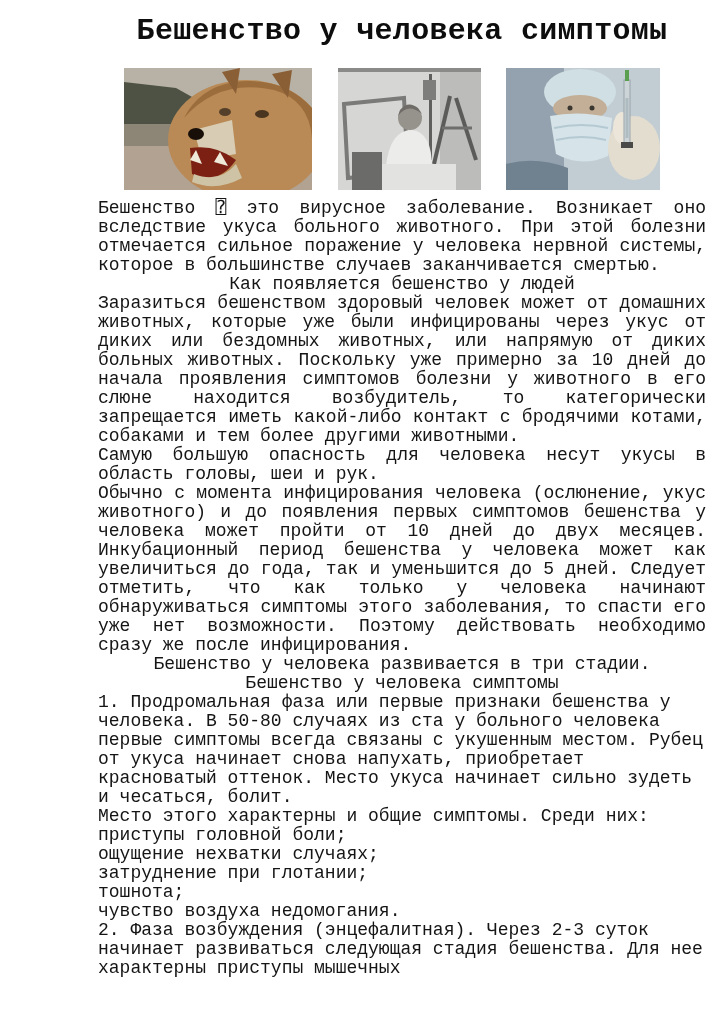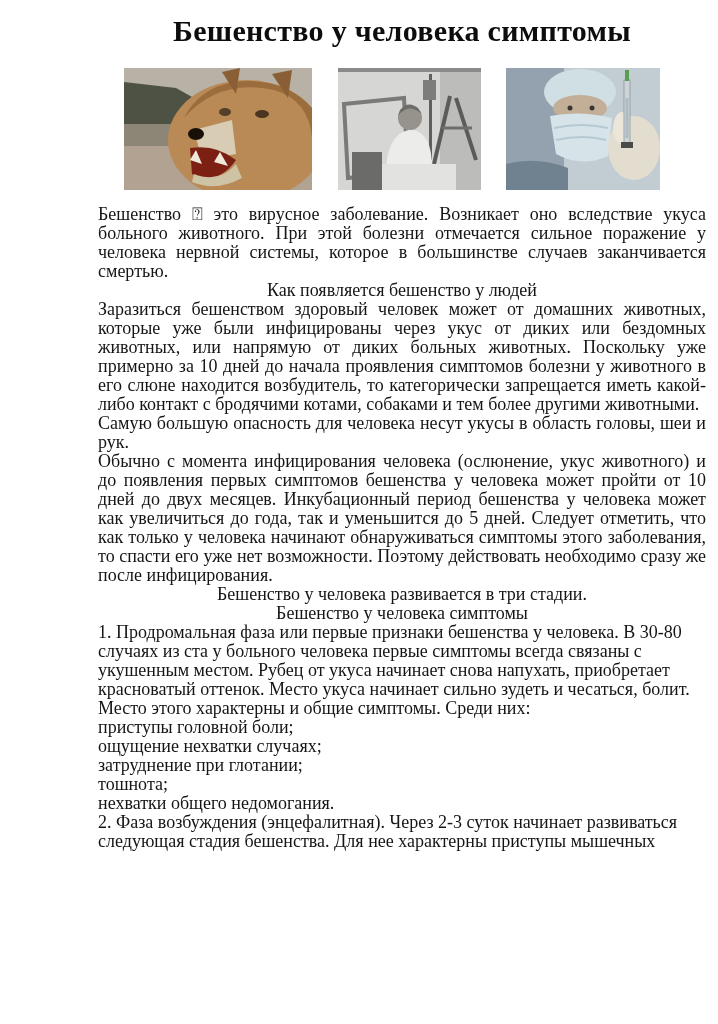--- a/index.html
+++ b/index.html
@@ -1,21 +1,21 @@
 <!DOCTYPE html>
 <html lang="ru"><head>
 <meta charset="utf-8">
 <style>
   html,body{margin:0;padding:0;background:#ffffff;}
   .page{
     position:relative;
     width:718px;height:1024px;
     background:#ffffff;
     overflow:hidden;
-    font-family:Liberation Serif, serif;
+    font-family:Liberation Mono, monospace;
     color:#151515;
   }
   .column{
     position:absolute;
     left:98px;top:0;
     width:608px;
   }
   h1.title{
     margin:14px 0 0 0;
     font-size:30px;
@@ -29,21 +29,21 @@
   .photos{
     display:flex;
     margin:20px 0 0 26px;
     height:122px;
   }
   .photo{display:block;flex:0 0 auto;}
   .photo-fox{width:188px;height:122px;margin-right:26px;}
   .photo-patient{width:143px;height:122px;margin-right:25px;}
   .photo-nurse{width:154px;height:122px;}
   .text{
-    margin-top:15px;
+    margin-top:9px;
     font-size:18px;
     line-height:19px;
   }
   .text p{margin:0;padding:0;}
   .just{text-align:justify;}
   .center{text-align:center;}
   .ragged{text-align:left;}
 </style>
 </head>
 <body>
@@ -112,24 +112,24 @@
     </div>
 
     <div class="text">
       <p class="just">Бешенство ⍰ это вирусное заболевание. Возникает оно вследствие укуса больного животного. При этой болезни отмечается сильное поражение у человека нервной системы, которое в большинстве случаев заканчивается смертью.</p>
       <p class="center">Как появляется бешенство у людей</p>
       <p class="just">Заразиться бешенством здоровый человек может от домашних животных, которые уже были инфицированы через укус от диких или бездомных животных, или напрямую от диких больных животных. Поскольку уже примерно за 10 дней до начала проявления симптомов болезни у животного в его слюне находится возбудитель, то категорически запрещается иметь какой-либо контакт с бродячими котами, собаками и тем более другими животными.</p>
       <p class="just">Самую большую опасность для человека несут укусы в область головы, шеи и рук.</p>
       <p class="just">Обычно с момента инфицирования человека (ослюнение, укус животного) и до появления первых симптомов бешенства у человека может пройти от 10 дней до двух месяцев. Инкубационный период бешенства у человека может как увеличиться до года, так и уменьшится до 5 дней. Следует отметить, что как только у человека начинают обнаруживаться симптомы этого заболевания, то спасти его уже нет возможности. Поэтому действовать необходимо сразу же после инфицирования.</p>
       <p class="center">Бешенство у человека развивается в три стадии.</p>
       <p class="center">Бешенство у человека симптомы</p>
-      <p class="ragged">1. Продромальная фаза или первые признаки бешенства у человека. В 30-80 случаях из ста у больного человека первые симптомы всегда связаны с укушенным местом. Рубец от укуса начинает снова напухать, приобретает красноватый оттенок. Место укуса начинает сильно зудеть и чесаться, болит.</p>
+      <p class="ragged">1. Продромальная фаза или первые признаки бешенства у человека. В 50-80 случаях из ста у больного человека первые симптомы всегда связаны с укушенным местом. Рубец от укуса начинает снова напухать, приобретает красноватый оттенок. Место укуса начинает сильно зудеть и чесаться, болит.</p>
       <p class="ragged">Место этого характерны и общие симптомы. Среди них:</p>
       <p class="ragged">приступы головной боли;</p>
       <p class="ragged">ощущение нехватки случаях;</p>
       <p class="ragged">затруднение при глотании;</p>
       <p class="ragged">тошнота;</p>
-      <p class="ragged">нехватки общего недомогания.</p>
+      <p class="ragged">чувство воздуха недомогания.</p>
       <p class="ragged">2. Фаза возбуждения (энцефалитная). Через 2-3 суток начинает развиваться следующая стадия бешенства. Для нее характерны приступы мышечных</p>
     </div>
 
   </div>
 </div>
 
 </body></html>

